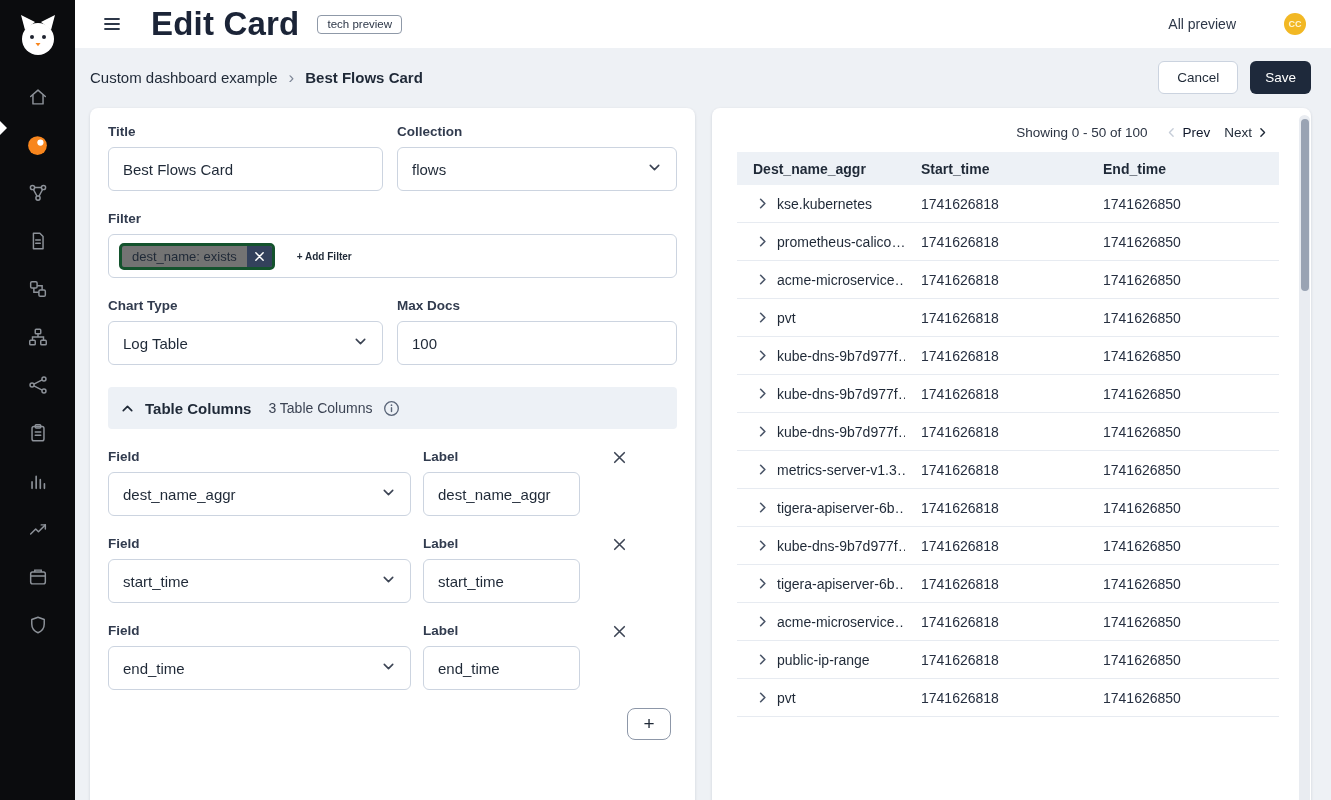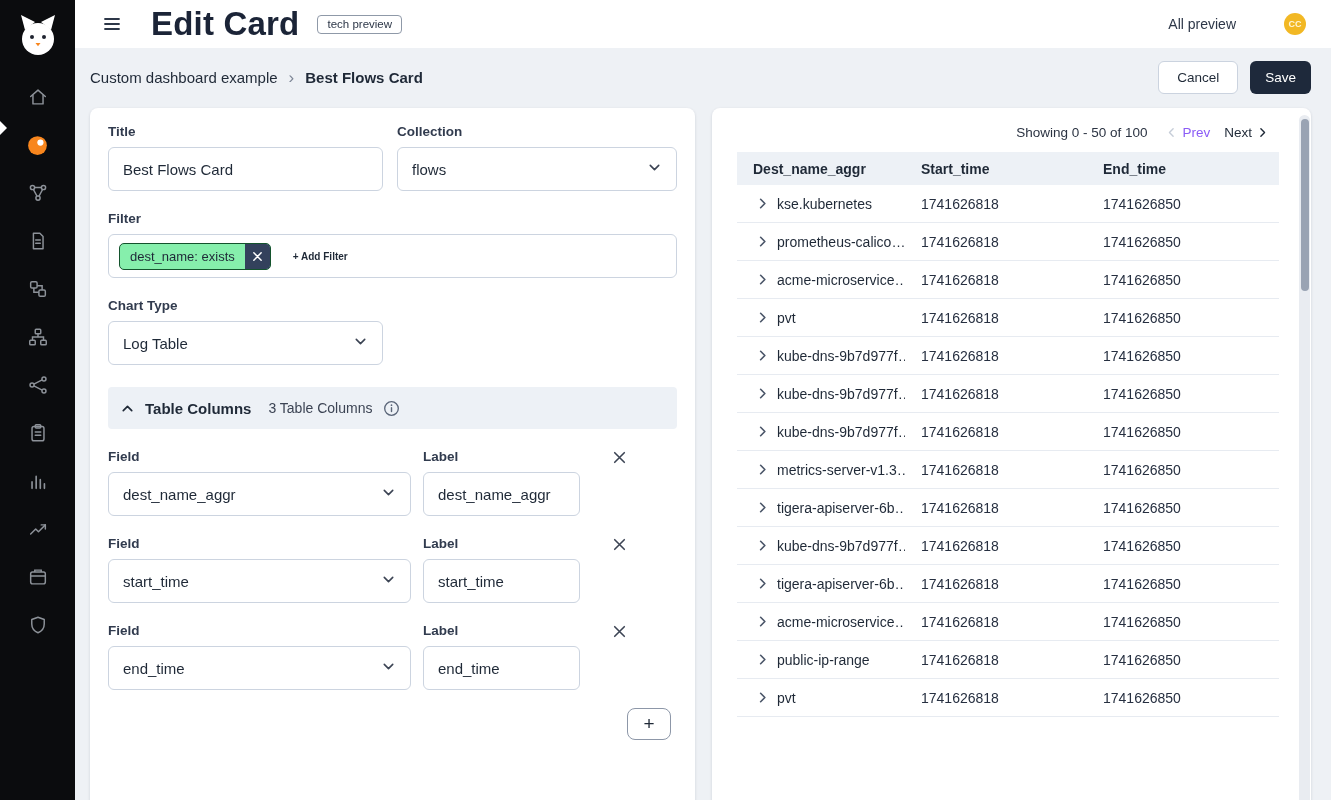--- a/index.html
+++ b/index.html
@@ -44,21 +44,21 @@
   
   .field-label { font-size:13.5px; font-weight:700; color:#313b4e; margin-bottom:8px; }
   .grid2 { display:grid; grid-template-columns:275px 1fr; column-gap:14px; }
   .ctl { height:44px; border:1px solid #ccd4e0; border-radius:6px; background:#fff; display:flex; align-items:center;
     padding:0 14px; font-size:15px; color:#1f2937; width:100%; }
   input.ctl { font-family:inherit; outline:none; }
   .select { justify-content:space-between; cursor:pointer; }
   .mt20 { margin-top:20px; }
 
   .filter-box { height:44px; border:1px solid #ccd4e0; border-radius:6px; display:flex; align-items:center; padding:0 10px; gap:22px; }
-  .chip { display:flex; align-items:center; height:27px; border:1px solid #14532d; border-radius:5px; overflow:hidden; background:#86efac; }
+  .chip { display:flex; align-items:center; height:27px; border:3px solid #14532d; border-radius:5px; overflow:hidden; background:#737373; }
   .chip-label { font-size:13px; padding:0 10px; color:#1f2937; }
   .chip-x { width:25px; height:27px; background:#33415c; display:flex; align-items:center; justify-content:center; cursor:pointer; }
   .add-filter { font-size:10px; font-weight:600; color:#1f2937; cursor:pointer; }
 
   .section-band { margin-top:22px; height:42px; background:#edf1f6; border-radius:4px; display:flex; align-items:center;
     padding:8px 12px; cursor:pointer; }
   .collapse-chev { display:flex; margin-right:10px; }
   .section-title { font-size:15px; font-weight:700; color:#1f2937; }
   .section-count { font-size:14px; color:#3c4454; margin-left:17px; }
   .info-icon { margin-left:11px; display:flex; cursor:pointer; }
@@ -66,21 +66,21 @@
   .col-row { display:flex; margin-top:20px; }
   .col-field { width:303px; margin-right:12px; }
   .col-label { width:157px; }
   .remove-btn { margin-left:31px; margin-bottom:13px; cursor:pointer; display:flex; }
   .add-col-btn { display:block; margin:18px 6px 0 auto; width:44px; height:32px; border:1px solid #8d97a8; border-radius:8px;
     background:#fff; font-size:19px; color:#1f2937; cursor:pointer; font-family:inherit; line-height:28px; }
 
   
   .pag-row { display:flex; align-items:center; justify-content:flex-end; padding:17px 42px 12px 22px; font-size:13.5px; color:#2b3342; }
   .pager { display:flex; align-items:center; gap:4px; cursor:pointer; }
-  .pager.prev { color:#8b5cf6; margin-left:18px;align-items:center; }
+  .pager.prev { color:#0f172a; margin-left:18px;align-items:center; }
   .pager.next { color:#1f2937; margin-left:14px; }
 
   .table { margin:0 32px 0 25px; }
   .thead { display:grid; grid-template-columns:168px 182px 1fr; background:#edf1f6; height:33px; align-items:center;
     font-size:14px; font-weight:700; color:#1f2937; }
   .th { padding-left:16px; }
   .trow { display:grid; grid-template-columns:168px 182px 1fr; height:38px; align-items:center;
     border-bottom:1px solid #e7ebf1; font-size:14px; cursor:pointer; background:#fff; }
   .tc { padding-left:16px; color:#262f40; white-space:nowrap; overflow:hidden; }
   .tc-name { display:flex; align-items:center; gap:7px; padding-left:18px; color:#1f2937; }
@@ -272,20 +272,24 @@
     <div class="grid2 mt20">
       <div>
         <div class="field-label">Chart Type</div>
         <div class="ctl select">
           <span>Log Table</span>
           <span><svg width="15" height="15" viewBox="0 0 16 16">
                 <path d="M3.5 5.8 8 10.3l4.5-4.5" stroke="#3c4454" stroke-width="1.7" fill="none" stroke-linecap="round" stroke-linejoin="round"></path>
               </svg></span>
         </div>
       </div>
+      <div>
+        <div class="field-label">Max Docs</div>
+        <input class="ctl" type="text" value="100" style="">
+      </div>
     </div>
 
     <div class="section-band">
       <span class="collapse-chev">
         <svg width="15" height="15" viewBox="0 0 16 16">
             <path d="M3.5 10.2 8 5.7l4.5 4.5" stroke="#1f2937" stroke-width="1.8" fill="none" stroke-linecap="round" stroke-linejoin="round"></path>
           </svg>
       </span>
       <span class="section-title">Table Columns</span>
       <span class="section-count">3 Table Columns</span>

